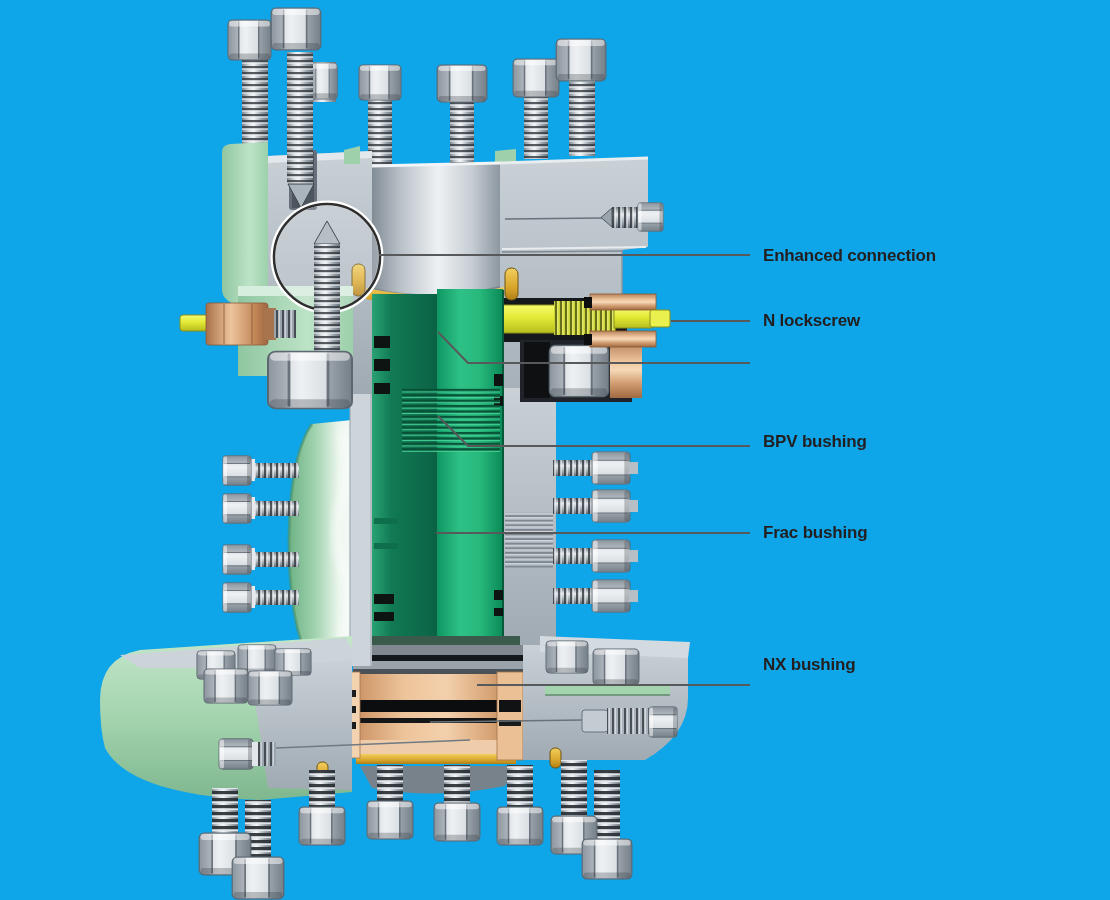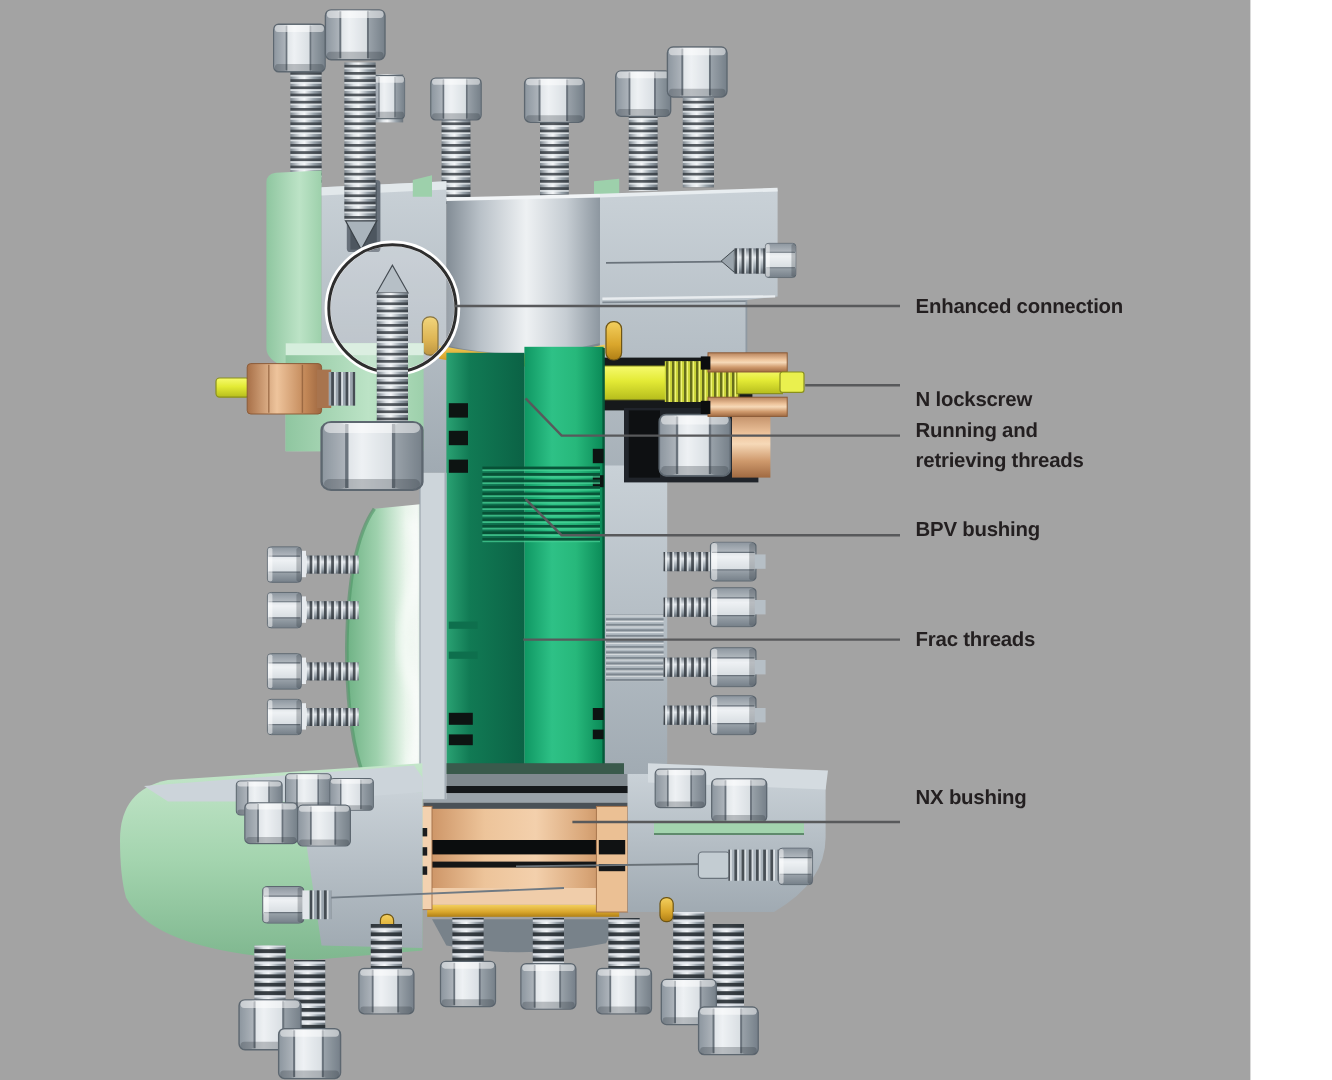--- a/index.html
+++ b/index.html
@@ -1,17 +1,17 @@
 <!DOCTYPE html>
 <html><head>
 <meta charset="utf-8">
 <style>
   html,body{margin:0;padding:0;background:#fff;}
-  #stage{position:relative;width:1010px;height:900px;background:#a3a3a3;overflow:hidden;
-         font-family:"Liberation Sans", sans-serif;padding-left:32px;}
+  #stage{position:relative;width:1110px;height:900px;background:#0ea5e9;overflow:hidden;
+         font-family:"Liberation Sans", sans-serif;}
   #art{position:absolute;left:0;top:0;}
   .callout{position:absolute;left:763px;color:#231f20;font-size:17px;font-weight:bold;
            letter-spacing:-0.2px;line-height:25px;white-space:pre-line;}
 </style>
 </head>
 <body>
 
 <div id="stage">
 
 <svg id="art" width="1110" height="900" viewBox="0 0 1110 900" xmlns="http://www.w3.org/2000/svg">
@@ -468,20 +468,18 @@
   <path d="M379,255 L750,255" stroke="#58595b"></path>
   <path d="M671,321 L750,321" stroke="#58595b"></path>
   <path d="M438,332 L468,363 L750,363" stroke="#58595b"></path>
   <path d="M438,416 L468,446 L750,446" stroke="#58595b"></path>
   <path d="M436,533 L750,533" stroke="#58595b"></path>
   <path d="M477,685 L750,685" stroke="#58595b"></path>
 </g>
 </svg>
 
 <div class="callout" style="top:243px">Enhanced connection</div>
-<div class="callout" style="top:320px">N lockscrew</div>
-<div class="callout" style="top:346px">Running and
-retrieving threads</div>
+<div class="callout" style="top:308px">N lockscrew</div>
 <div class="callout" style="top:429px">BPV bushing</div>
-<div class="callout" style="top:520px">Frac threads</div>
+<div class="callout" style="top:520px">Frac bushing</div>
 <div class="callout" style="top:652px">NX bushing</div>
 
 </div>
 
 </body></html>

